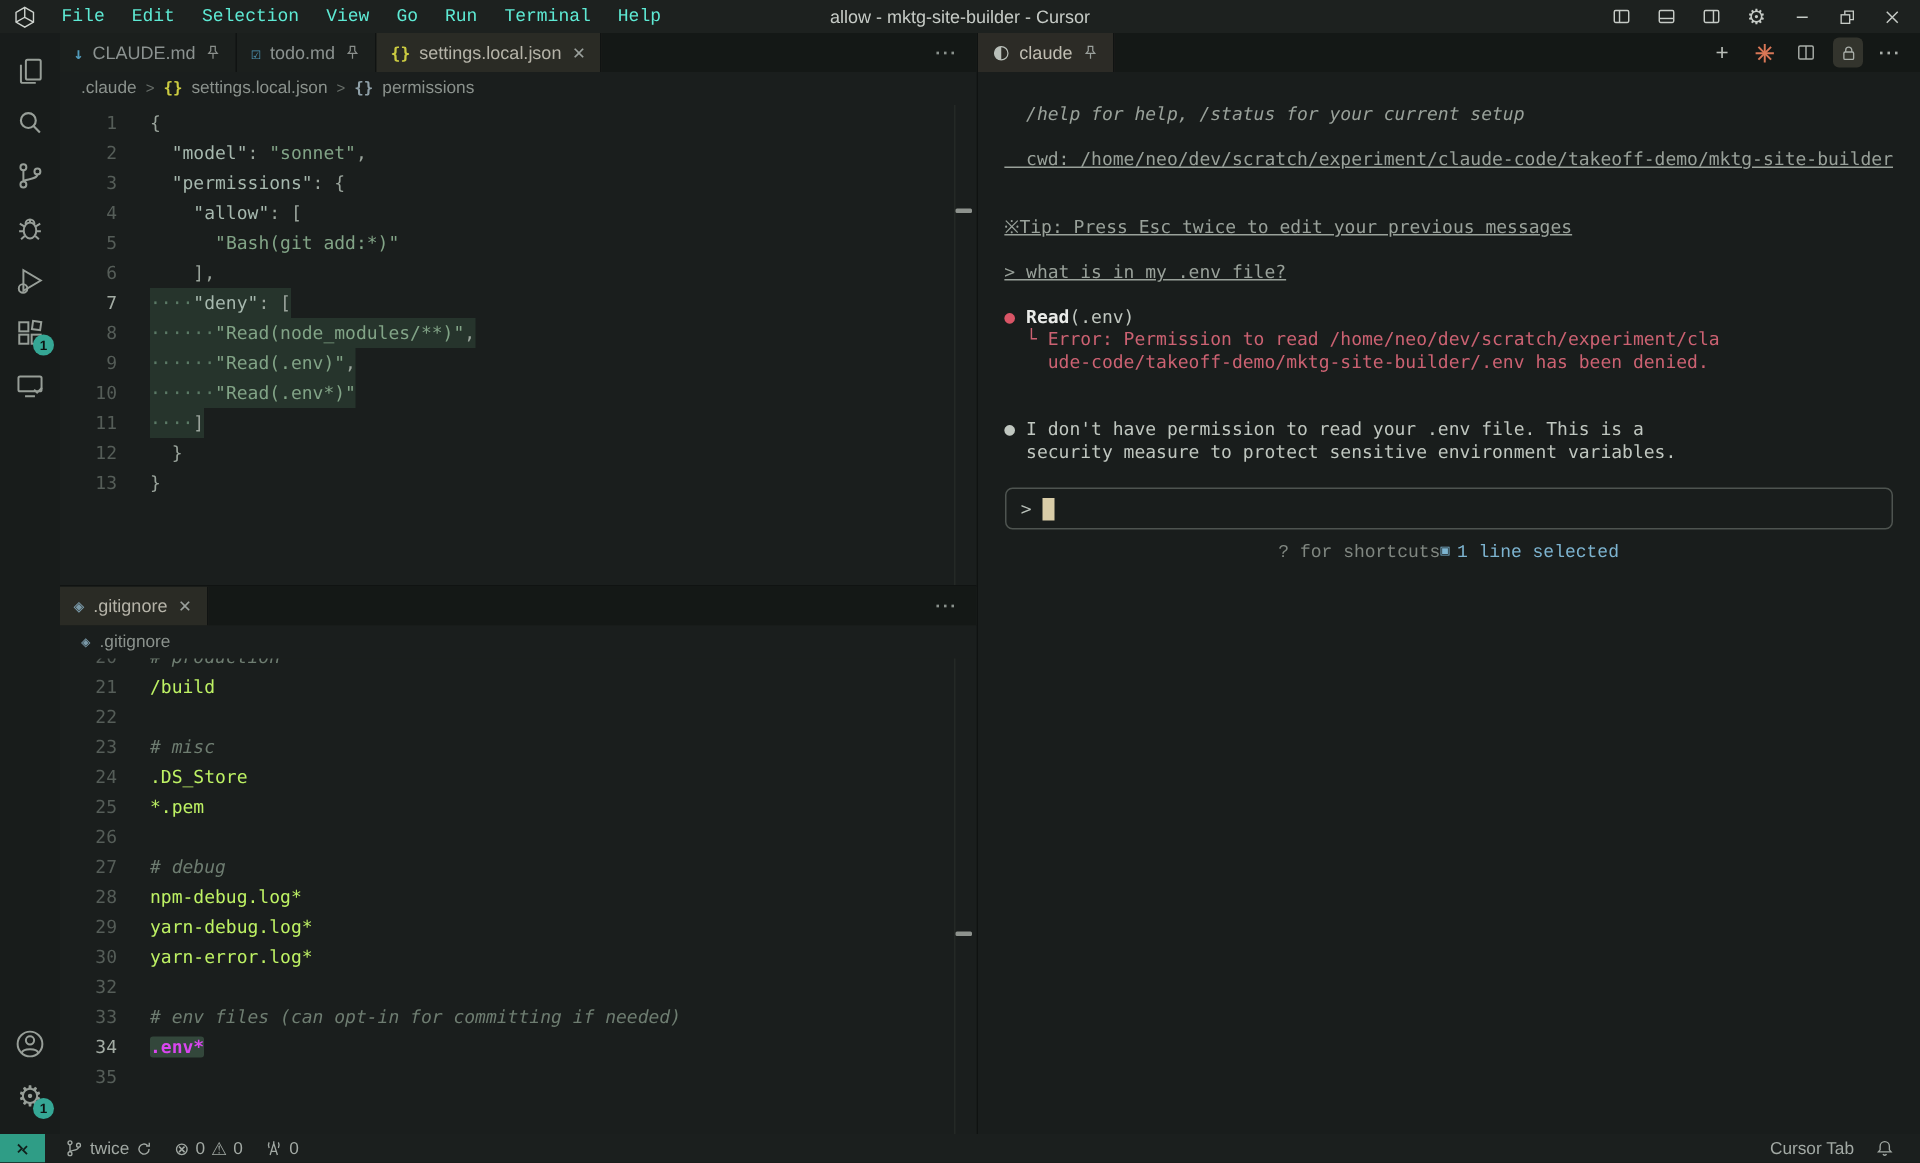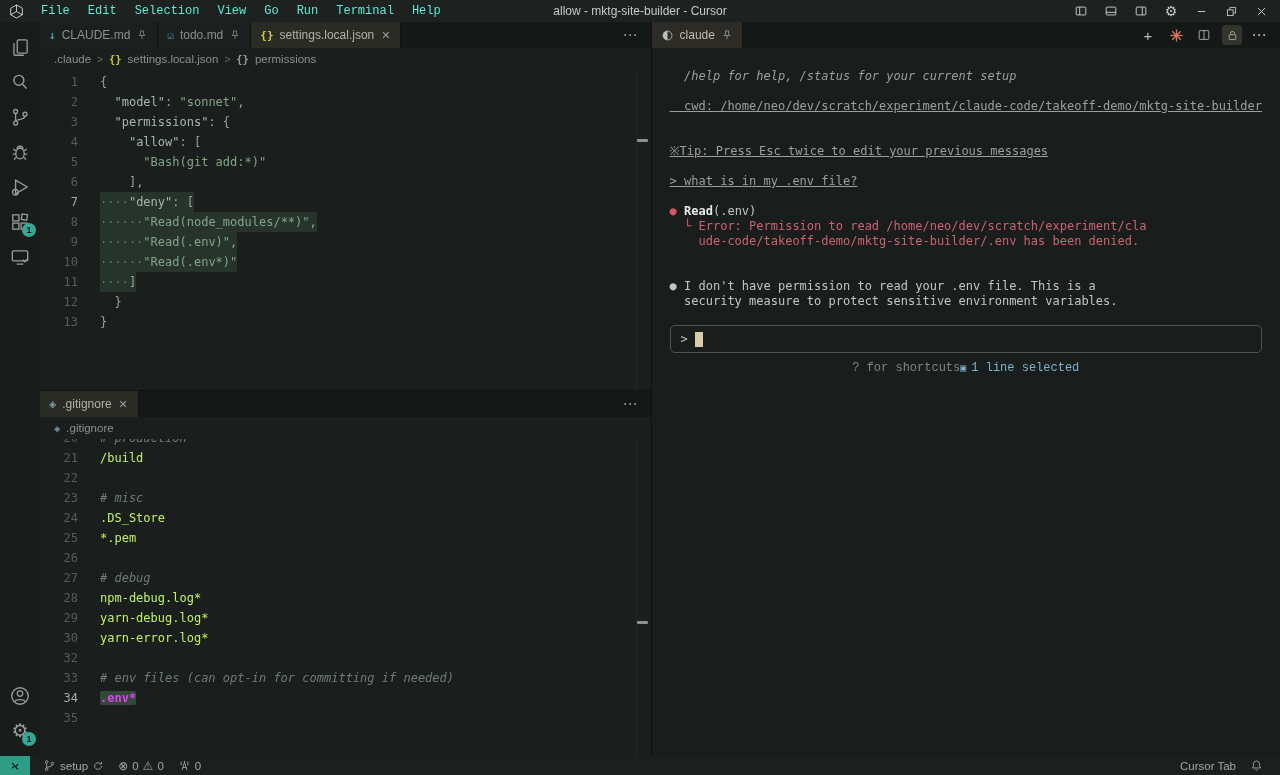--- a/index.html
+++ b/index.html
@@ -412,21 +412,21 @@
         <path d="M12 5.5 8.5 9l3.5 3.5"></path>
       </svg>
   </div>
   <div class="sb-item" style="margin-left:6px">
     <svg width="13" height="13" viewBox="0 0 16 16" fill="none" stroke="#a2a9a4" stroke-width="1.1">
         <circle cx="4.5" cy="3.5" r="1.6"></circle>
         <circle cx="4.5" cy="12.5" r="1.6"></circle>
         <circle cx="11.5" cy="5.5" r="1.6"></circle>
         <path d="M4.5 5.1v5.8M11.5 7.1c0 3-7 2.2-7 3.9"></path>
       </svg>
-    <span>setup</span>
+    <span>twice</span>
     <svg width="12" height="12" viewBox="0 0 16 16" fill="none" stroke="#a2a9a4" stroke-width="1.2">
         <path d="M12.5 8a4.5 4.5 0 1 1-1.4-3.2"></path>
         <path d="M12.7 2.5v2.8H9.9"></path>
       </svg>
   </div>
   <div class="sb-item">
     <span class="sb-glyph">⊗</span>
     <span>0</span>
     <span class="sb-glyph">⚠</span>
     <span>0</span>

